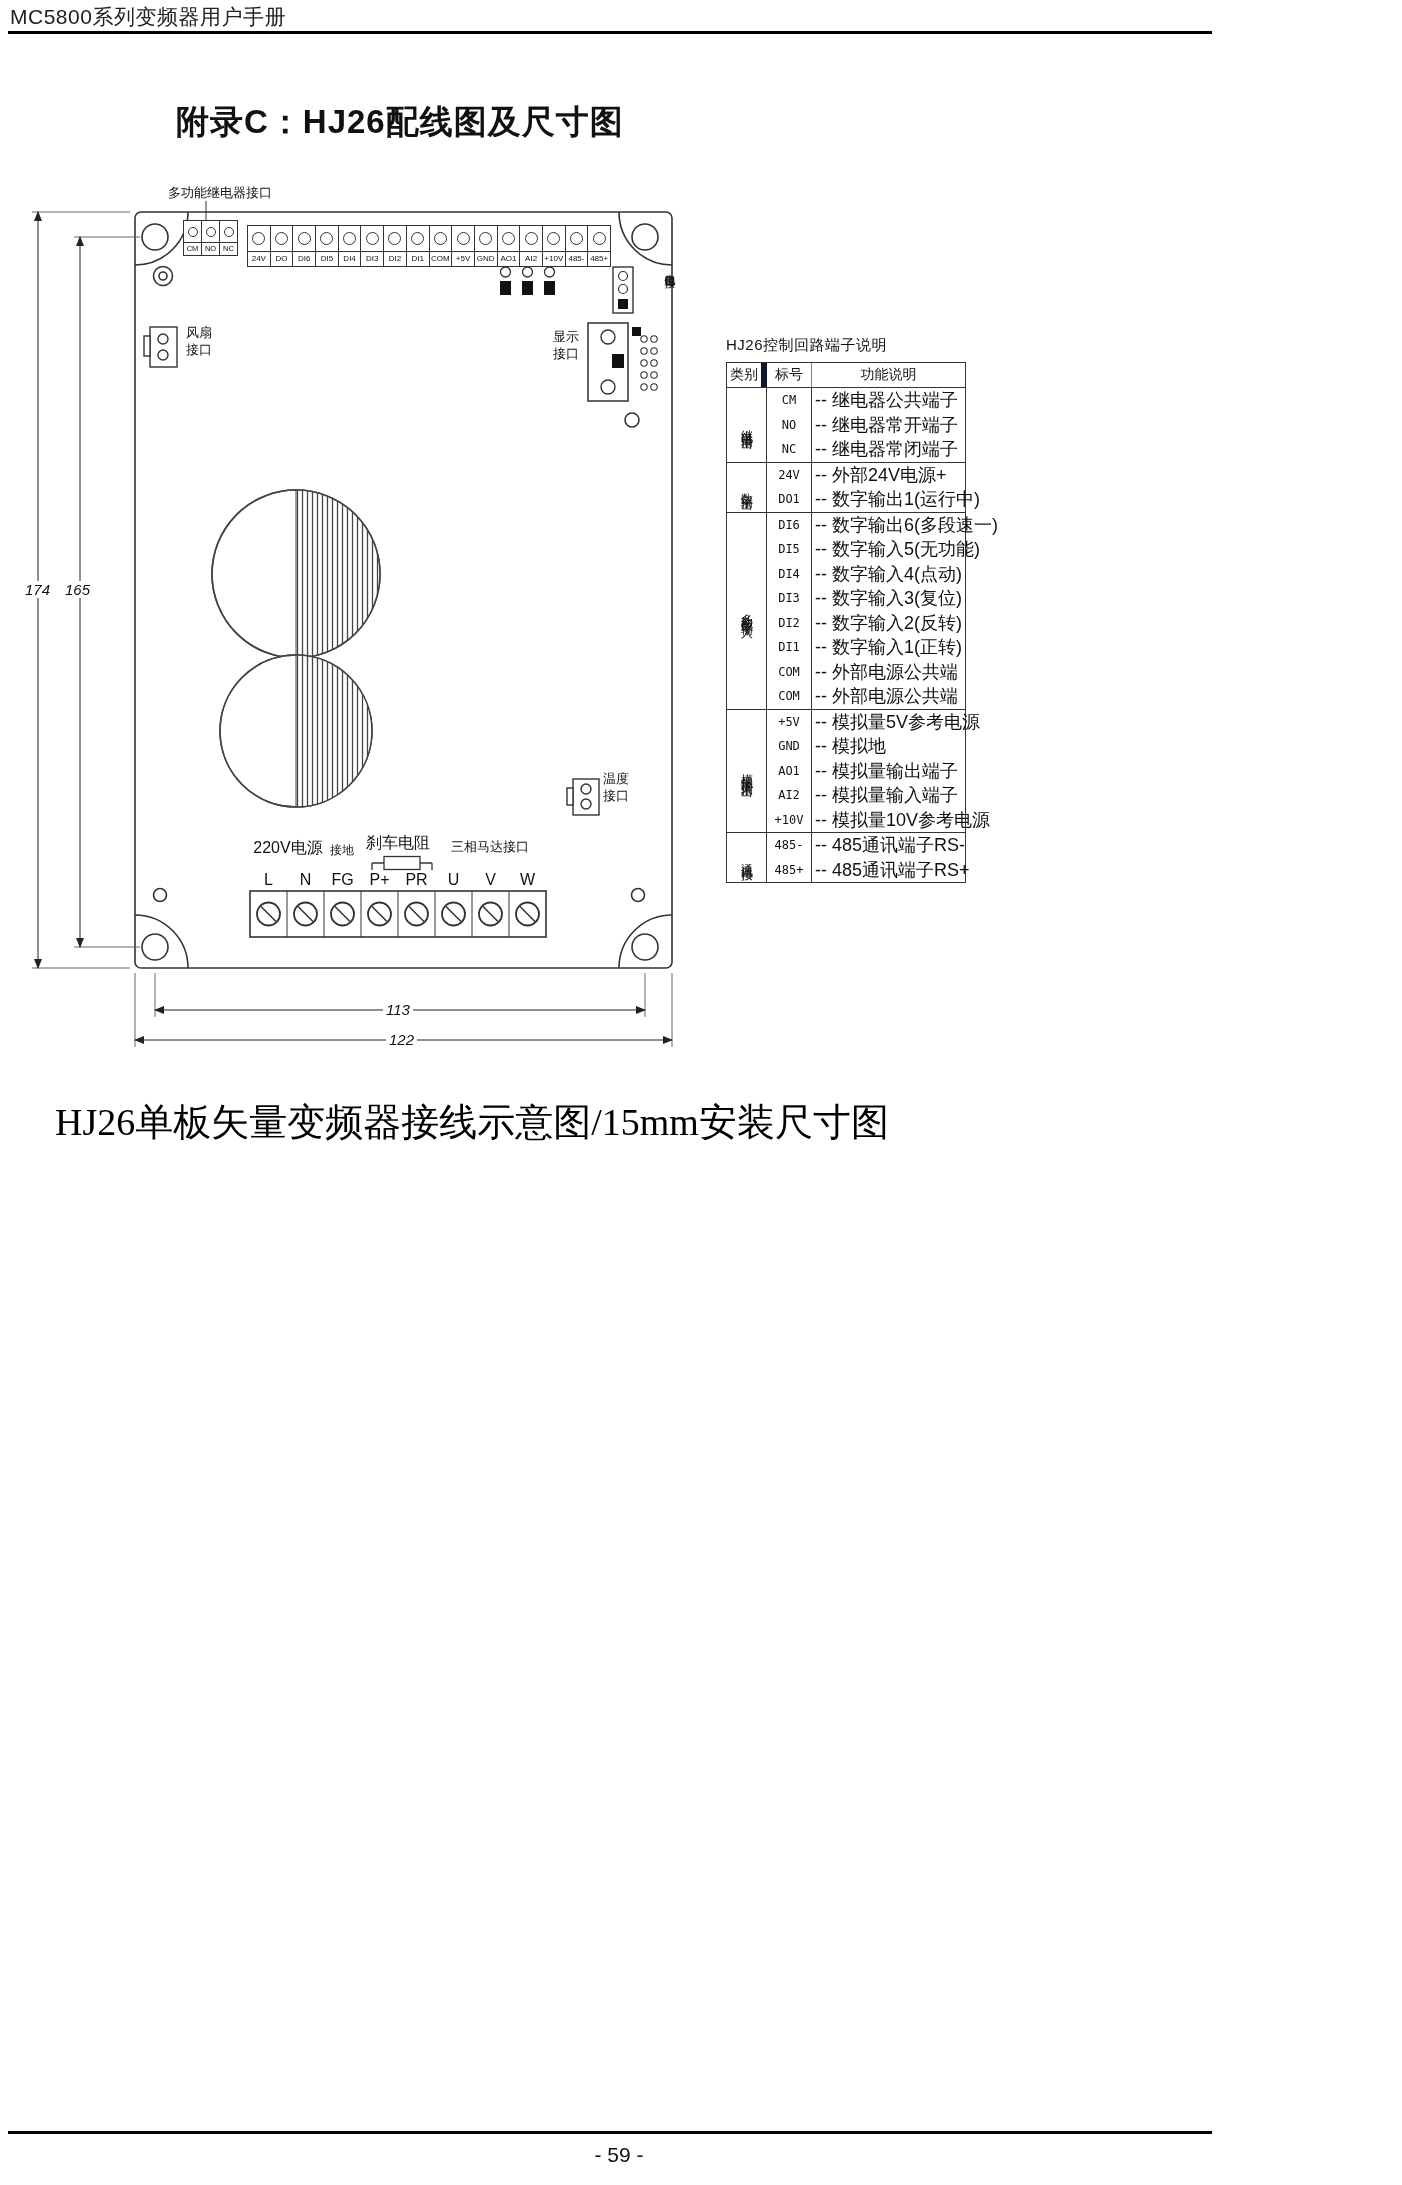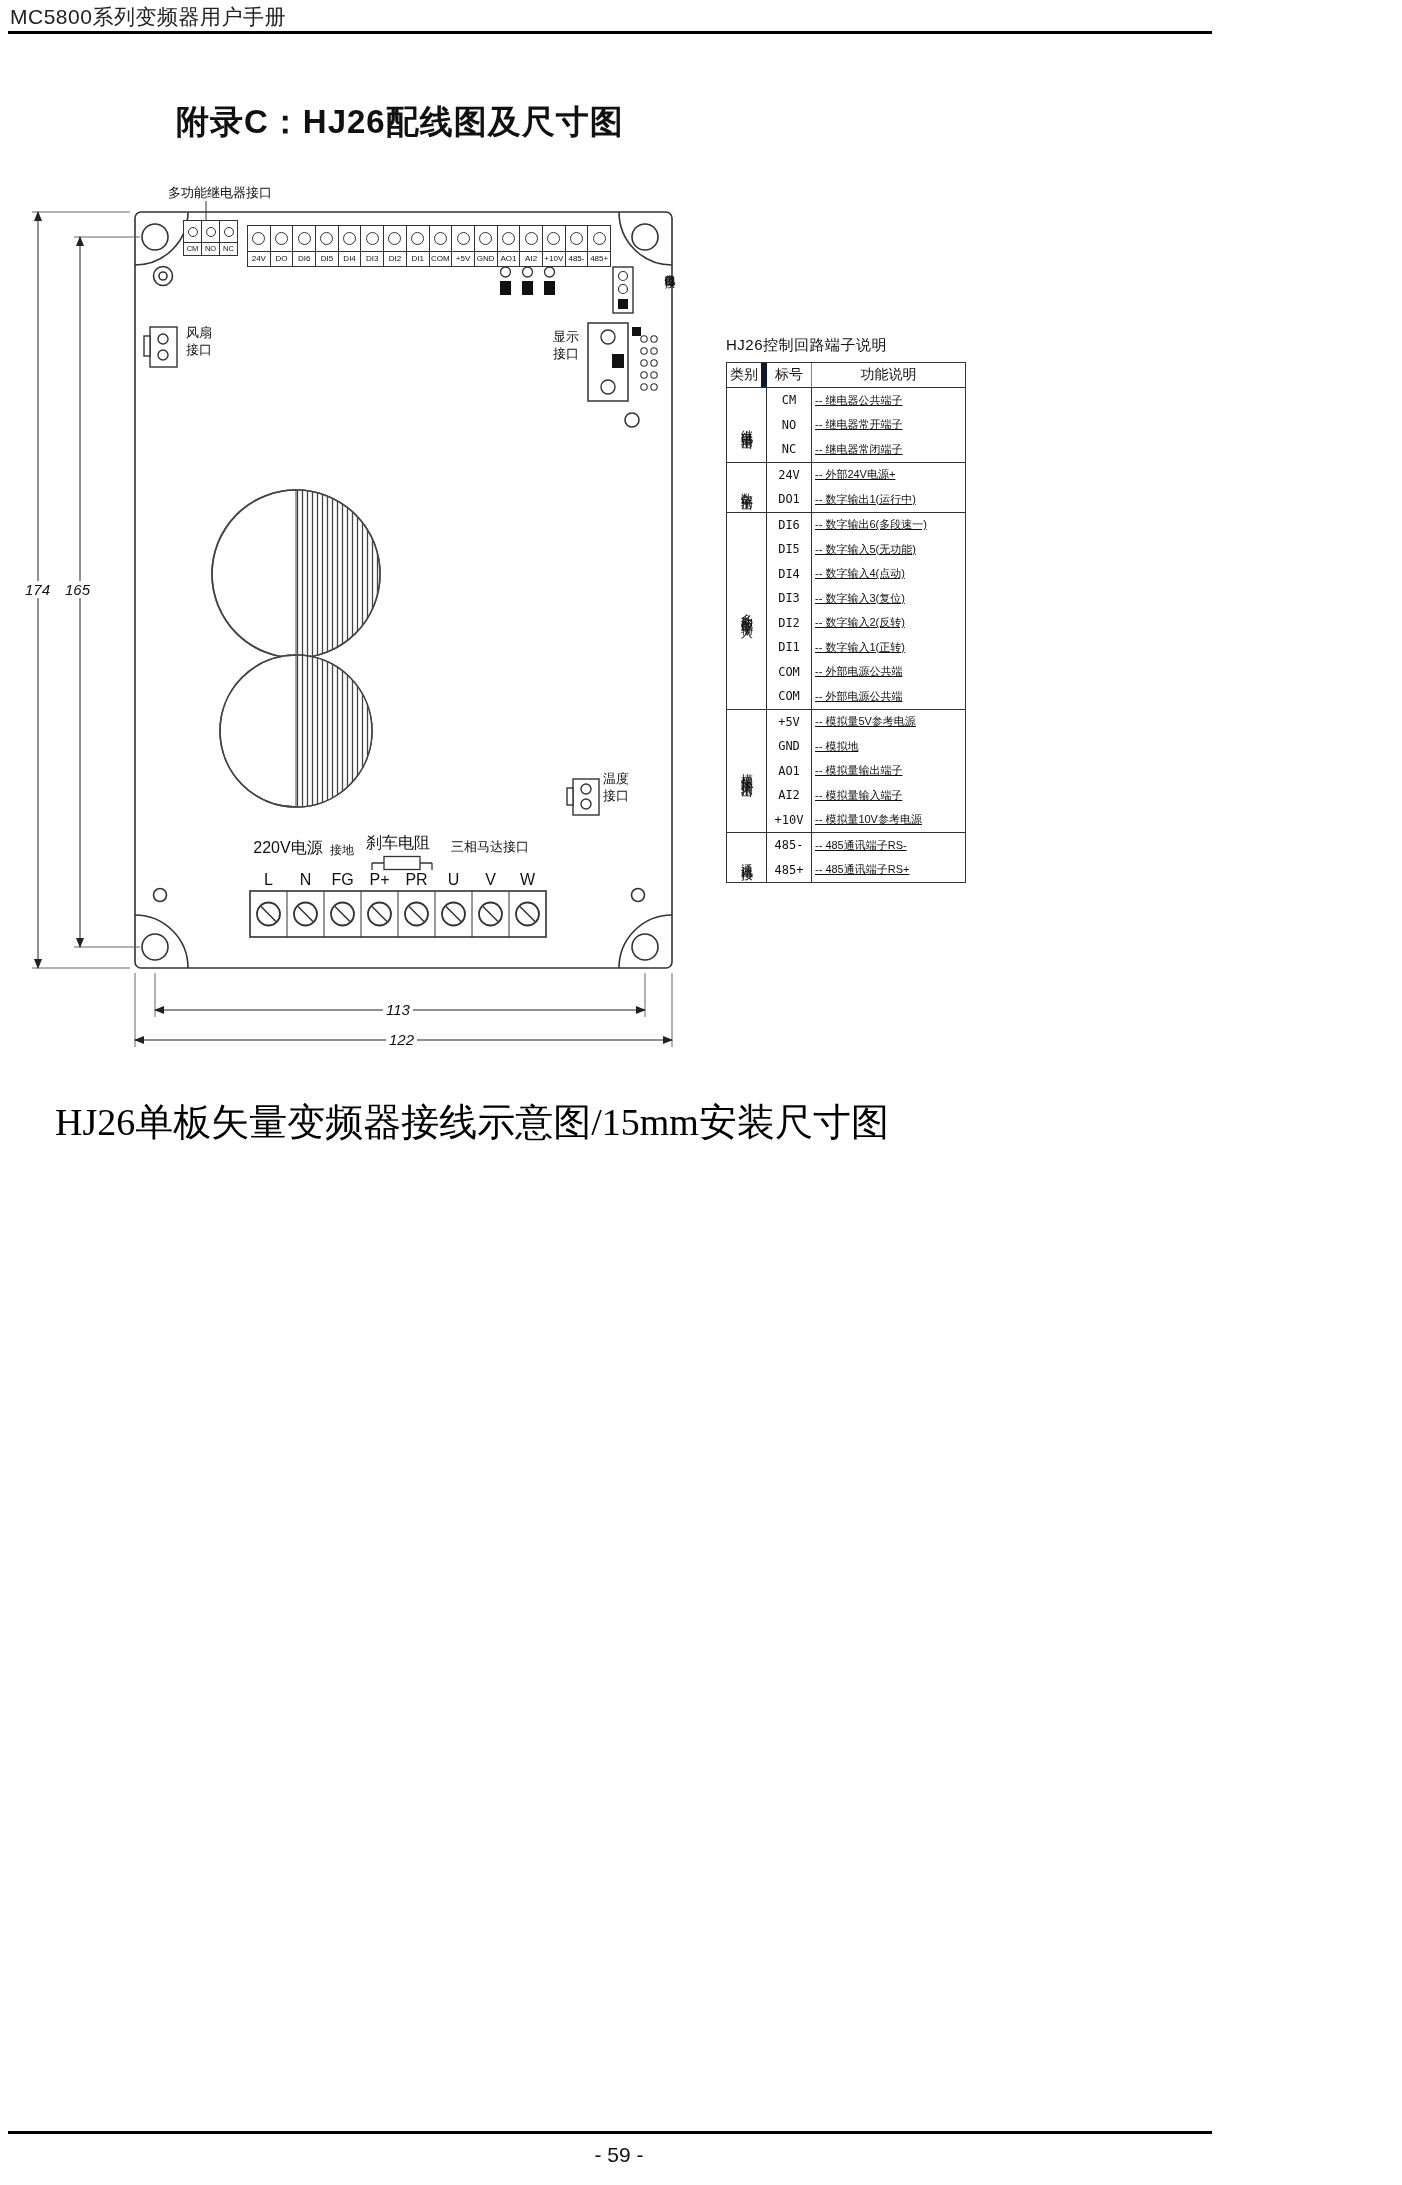--- a/index.html
+++ b/index.html
@@ -55,21 +55,21 @@
   .th-label { width:45px; border-right:1px solid #ec4899; }
   .th-desc { flex:1; }
   .tgroup { display:flex; border-bottom:1px solid #333; }
   .tgroup:last-child { border-bottom:none; }
   .tcat { width:40px; border-right:1px solid #333; display:flex; align-items:center; justify-content:center;
           writing-mode:vertical-rl; text-orientation:upright; font-size:12px; letter-spacing:2px; }
   .trows { flex:1; display:flex; flex-direction:column; }
   .trow { display:flex; height:24.5px; }
   .trow-label { width:45px; border-right:1px solid #333; display:flex; align-items:center; justify-content:center;
                 font-family:"DejaVu Sans Mono","Liberation Mono",monospace; font-size:12px; }
-  .trow-desc { flex:1; display:flex; align-items:center; padding-left:3px; font-size:11px; white-space:nowrap;text-decoration:underline; }
+  .trow-desc { flex:1; display:flex; align-items:center; padding-left:3px; font-size:18px; white-space:nowrap; }
 
   .caption { position:absolute; left:55px; top:1097px; font-size:38px; font-family:"Liberation Serif","DejaVu Serif",serif; color:#000;text-align:center; }
 
   .footer-rule { position:absolute; left:8px; right:8px; top:2131px; height:3px; background:#000; }
   .footer-text { position:absolute; left:0; right:0; top:2143px; text-align:center; font-size:21px;padding-left:18px; }
 </style>
 </head>
 <body>
 
 <div class="page">

